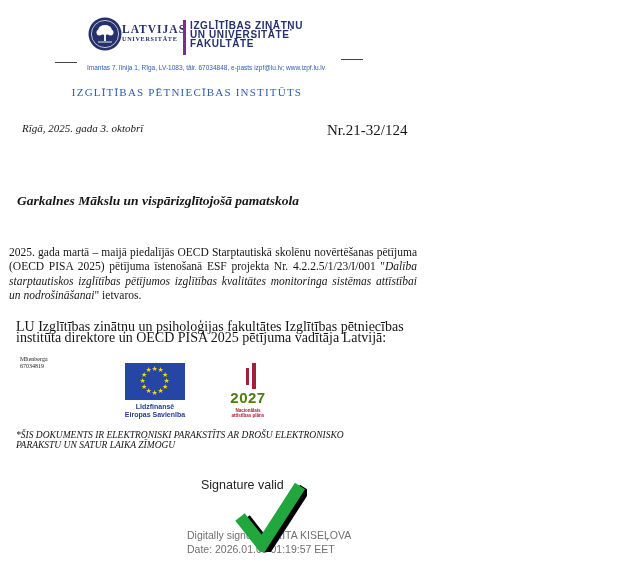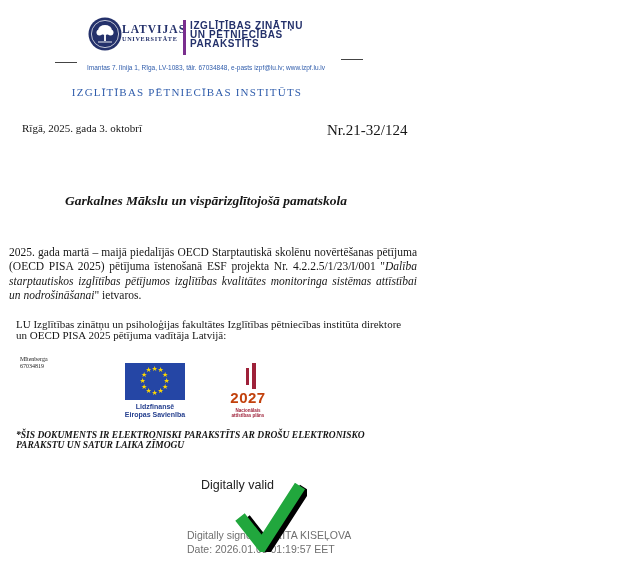--- a/index.html
+++ b/index.html
@@ -17,31 +17,31 @@
            font-weight:700;letter-spacing:0.6px;line-height:9px;color:#24316B;}
   .dash{height:1px;background:#444;}
   .dash-left{left:55px;top:62px;width:22px;}
   .dash-right{left:341px;top:59px;width:22px;}
   .address{left:0;top:64px;width:412px;text-align:center;font-family:"Liberation Sans",sans-serif;
            font-size:6.5px;color:#2F5CAB;}
   .institute{left:10px;top:86px;width:354px;text-align:center;font-family:Liberation Serif, serif;
              font-size:11px;letter-spacing:1.2px;color:#2F5CAB;font-weight:500;}
 
   
-  .place-date{left:22px;top:122px;font-size:11px;}
+  .place-date{left:22px;top:122px;font-size:11px;font-style:italic;}
   .doc-number{left:327px;top:122px;font-size:15px;}
 
   
   .doc-title{left:17px;top:168px;width:330px;text-align:center;font-size:15.5px;letter-spacing:1.5px;}
-  .school-name{left:17px;top:193px;width:330px;text-align:right;font-size:13.5px;font-weight:700;font-style:italic;}
+  .school-name{left:17px;top:193px;width:330px;text-align:left;font-size:13.5px;font-weight:700;font-style:italic;}
 
   
   .para1{left:9px;top:233px;width:408px;font-size:11.5px;line-height:14.6px;text-align:justify;}
   .para1 .it{font-style:italic;}
-  .para2{left:16px;top:308px;width:392px;font-size:11px;line-height:10.8px;}
+  .para2{left:16px;top:308px;width:392px;font-size:14px;line-height:10.8px;}
   .signer{left:200px;top:330px;width:207px;text-align:right;font-size:10.5px;line-height:12px;}
   .contact{left:20px;top:356px;font-size:6px;line-height:7px;color:#222;}
 
   
   .eu-flag{left:125px;top:363px;width:60px;height:37px;}
   .eu-flag .field{position:absolute;left:0;top:0;width:60px;height:37px;}
   .eu-flag .star{position:absolute;font-size:7px;line-height:7px;}
   .eu-caption{left:115px;top:403px;width:80px;text-align:center;font-family:"Liberation Sans",sans-serif;
               font-size:7px;font-weight:700;line-height:7.5px;color:#26408F;}
 
@@ -49,21 +49,21 @@
   .nap{left:217px;top:362px;width:62px;text-align:center;}
   .nap .bar{position:absolute;}
   .nap .bar1{left:29px;top:6px;width:3px;height:17px;}
   .nap .bar2{left:34.5px;top:1px;width:4px;height:26px;}
   .nap .year{position:absolute;left:0;top:27px;width:62px;font-family:"Liberation Sans",sans-serif;
              font-size:15px;font-weight:700;letter-spacing:0.5px;}
   .nap .caption{position:absolute;left:0;top:46px;width:62px;font-family:"Liberation Sans",sans-serif;
                 font-size:4.5px;line-height:5px;font-weight:700;}
 
   
-  .disclaimer{left:16px;top:431px;width:352px;font-size:9.5px;line-height:9.8px;font-weight:700;font-style:italic;}
+  .disclaimer{left:16px;top:431px;width:352px;font-size:9.5px;line-height:9.8px;font-weight:400;font-style:italic;}
 
   
   .sig-valid{left:201px;top:478px;font-family:"Liberation Sans",sans-serif;font-size:12.5px;color:#222;}
   .sig-gray{left:187px;top:529px;font-family:"Liberation Sans",sans-serif;font-size:10.5px;
             line-height:13.5px;color:#6F6F6F;z-index:1;}
   .check{left:233px;top:482px;z-index:3;}
 </style>
 </head>
 <body>
 
@@ -81,22 +81,22 @@
 
   <div class="abs lu-name">
     <div class="big">LATVIJAS</div>
     <div class="small">UNIVERSITĀTE</div>
   </div>
 
   <div class="abs divider-bar"></div>
 
   <div class="abs faculty">
     <div>IZGLĪTĪBAS ZINĀTŅU</div>
-    <div>UN PĒTNIECĪBAS</div>
-    <div>PARAKSTĪTS</div>
+    <div>UN UNIVERSITĀTE</div>
+    <div>FAKULTĀTE</div>
   </div>
 
   <div class="abs dash dash-left"></div>
   <div class="abs dash dash-right"></div>
 
   <div class="abs address">Imantas 7. līnija 1, Rīga, LV-1083, tālr. 67034848, e-pasts izpf@lu.lv; www.izpf.lu.lv</div>
 
   <div class="abs institute">IZGLĪTĪBAS PĒTNIECĪBAS INSTITŪTS</div>
 
   <div class="abs place-date">Rīgā, 2025. gada 3. oktobrī</div>
@@ -132,30 +132,30 @@
       </div>
   </div>
   <div class="abs eu-caption">
     <div>Līdzfinansē</div>
     <div>Eiropas Savienība</div>
   </div>
 
   <div class="abs nap">
     <div class="bar bar1" style="background: rgb(158, 33, 57);"></div>
     <div class="bar bar2" style="background: rgb(158, 33, 57);"></div>
-    <div class="year" style="color: #c2410c;">2027</div>
+    <div class="year" style="color: #4d7c0f;">2027</div>
     <div class="caption" style="color: rgb(158, 33, 57);">
       <div>Nacionālais</div>
       <div>attīstības plāns</div>
     </div>
   </div>
 
   <div class="abs disclaimer">*ŠIS DOKUMENTS IR ELEKTRONISKI PARAKSTĪTS AR DROŠU ELEKTRONISKO PARAKSTU UN SATUR LAIKA ZĪMOGU</div>
 
-  <div class="abs sig-valid">Digitally valid</div>
+  <div class="abs sig-valid">Signature valid</div>
 
   <div class="abs sig-gray">
     <div>Digitally signed by RITA KISEĻOVA</div>
     <div>Date: 2026.01.08 01:19:57 EET</div>
   </div>
 
   <svg class="abs check" width="74" height="70" viewBox="0 0 74 70">
     <polyline points="7,35 29,63 67,4" fill="none" stroke="#000000" stroke-width="12" stroke-linecap="butt" stroke-linejoin="miter" transform="translate(5,2)"></polyline>
     <polyline points="7,35 29,63 67,4" fill="none" stroke-width="12" stroke-linecap="butt" stroke-linejoin="miter" stroke="#21A73D"></polyline>
   </svg>

